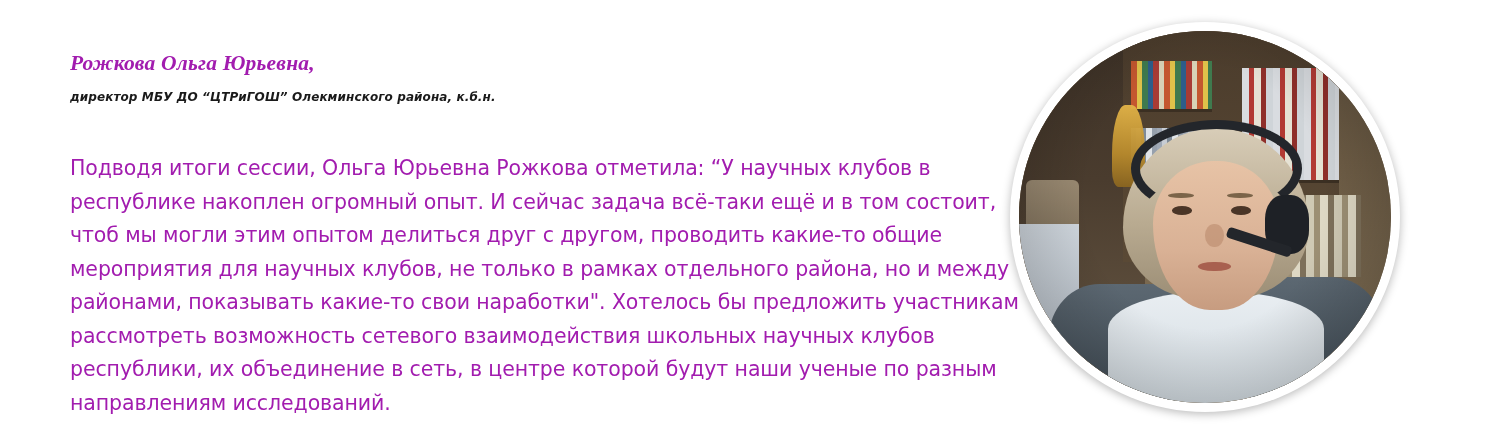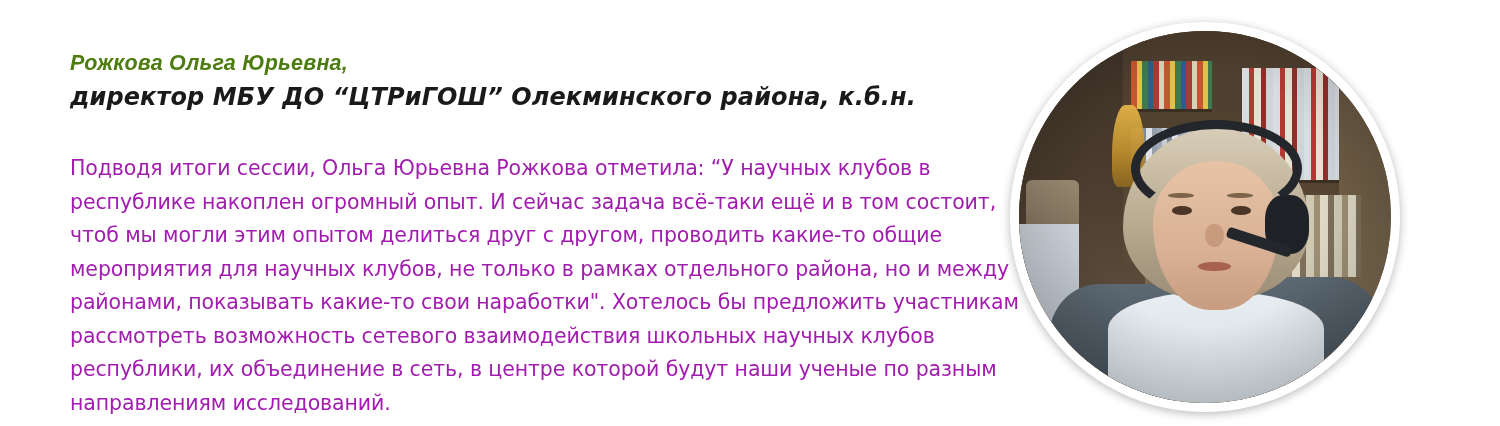--- a/index.html
+++ b/index.html
@@ -19,33 +19,33 @@
     height: 426px;
     background: #ffffff;
   }
   .text-block {
     position: absolute;
     left: 70px;
     top: 46px;
     width: 960px;
   }
   .speaker-name {
-    font-family: Liberation Sans, sans-serif;
+    font-family: Liberation Serif, serif;
     font-weight: bold;
     font-style: italic;
     font-size: 21.5px;
     line-height: 34px;
-    color: #4d7c0f;
+    color: #a21caf;
     letter-spacing: 0.2px;
   }
   .speaker-title {
     font-family: "DejaVu Sans", sans-serif;
     font-weight: bold;
     font-style: italic;
-    font-size: 24px;
+    font-size: 12px;
     line-height: 34px;
     color: #1a1a1a;
     letter-spacing: 0.1px;
   }
   .body-text {
     margin-top: 38px;
     font-family: "DejaVu Sans", sans-serif;
     font-size: 20.5px;
     line-height: 33.5px;
     color: #a21caf;

